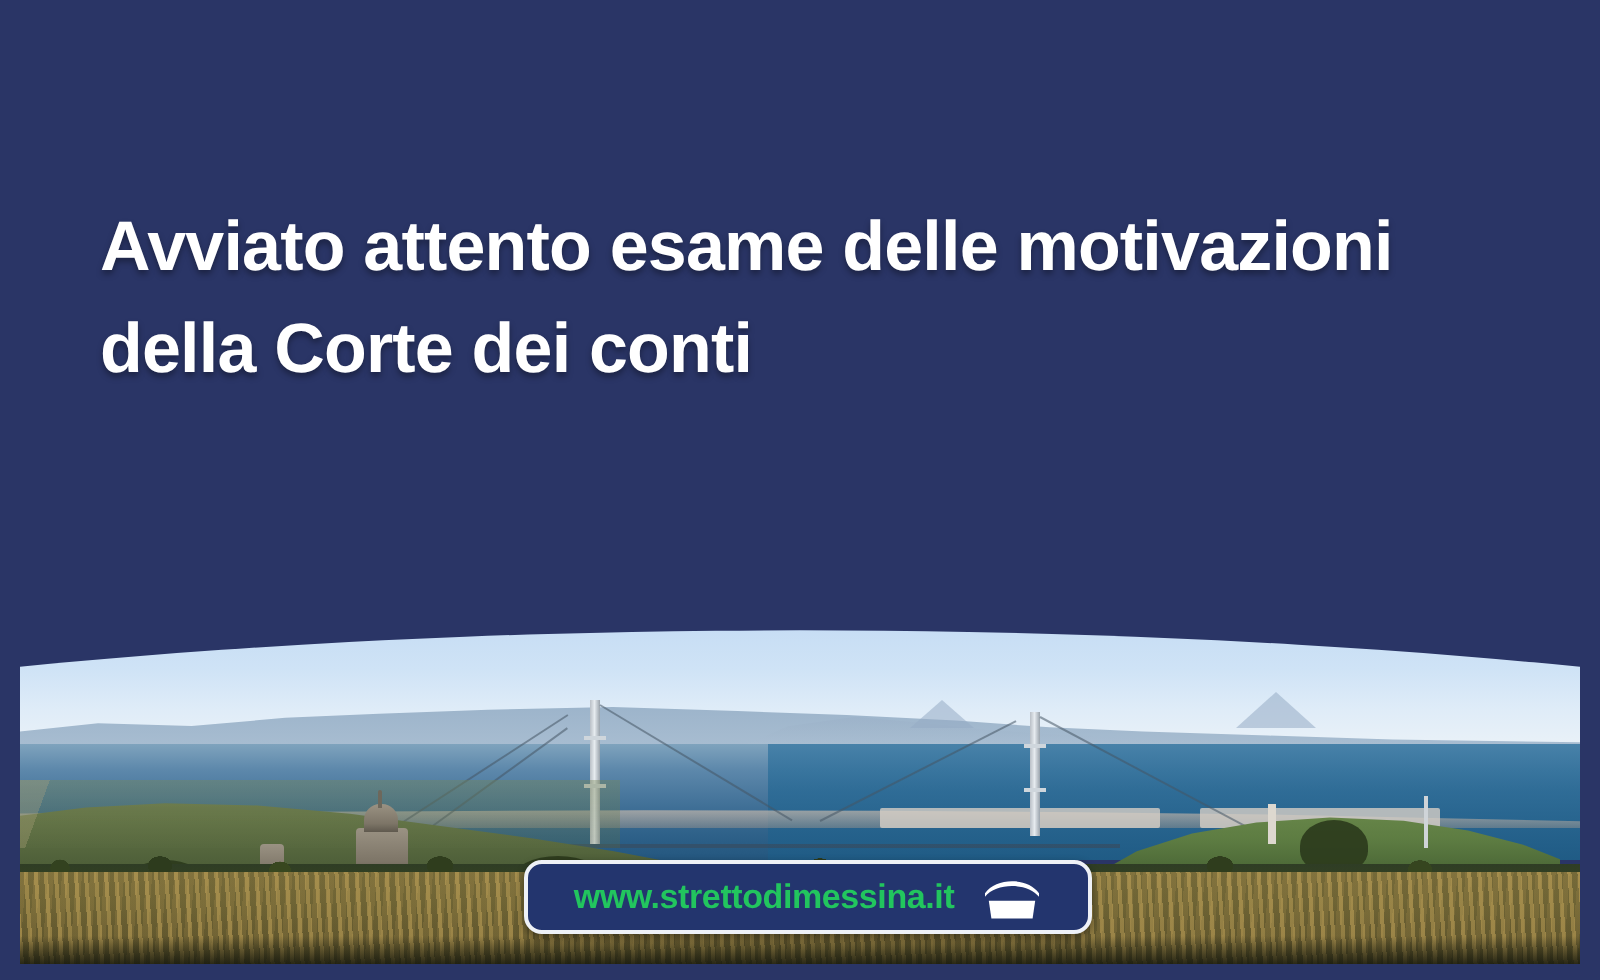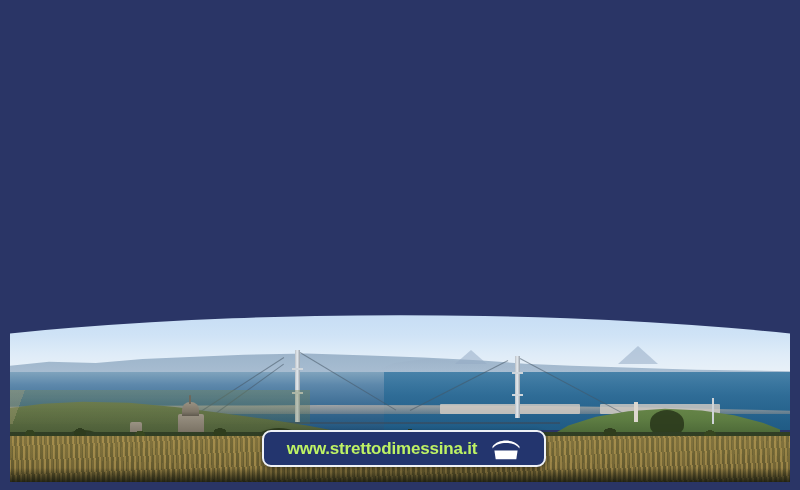--- a/index.html
+++ b/index.html
@@ -289,39 +289,43 @@
     border: 2px solid #eef1f7;
     border-radius: 9px;
     box-shadow: 0 2px 5px rgba(0,0,0,0.45);
     display: flex;
     align-items: center;
     justify-content: center;
     box-sizing: border-box;
     gap: 14px;
   }
   .url-text {
-    color: #bef264;
+    color: #22c55e;
     font-family: "Liberation Sans", sans-serif;
     font-size: 17px;
     font-weight: bold;
     letter-spacing: -0.2px;
     line-height: 1;
   }
   .brand-mark {
     width: 30px;
     height: 24px;
     display: block;
     flex: 0 0 auto;
   }
 </style>
 </head>
 <body>
 
 <div class="poster">
 
+  <div class="headline">
+    <span class="ln">Avviato attento esame delle motivazioni</span>
+    <span class="ln">della Corte dei conti</span>
+  </div>
 
   <div class="photo-wrap">
     <div class="photo">
 
       <div class="sky"></div>
       <div class="ridge-far"></div>
       <div class="ridge-haze"></div>
       <div class="cone c1"></div>
       <div class="cone c2"></div>
 

